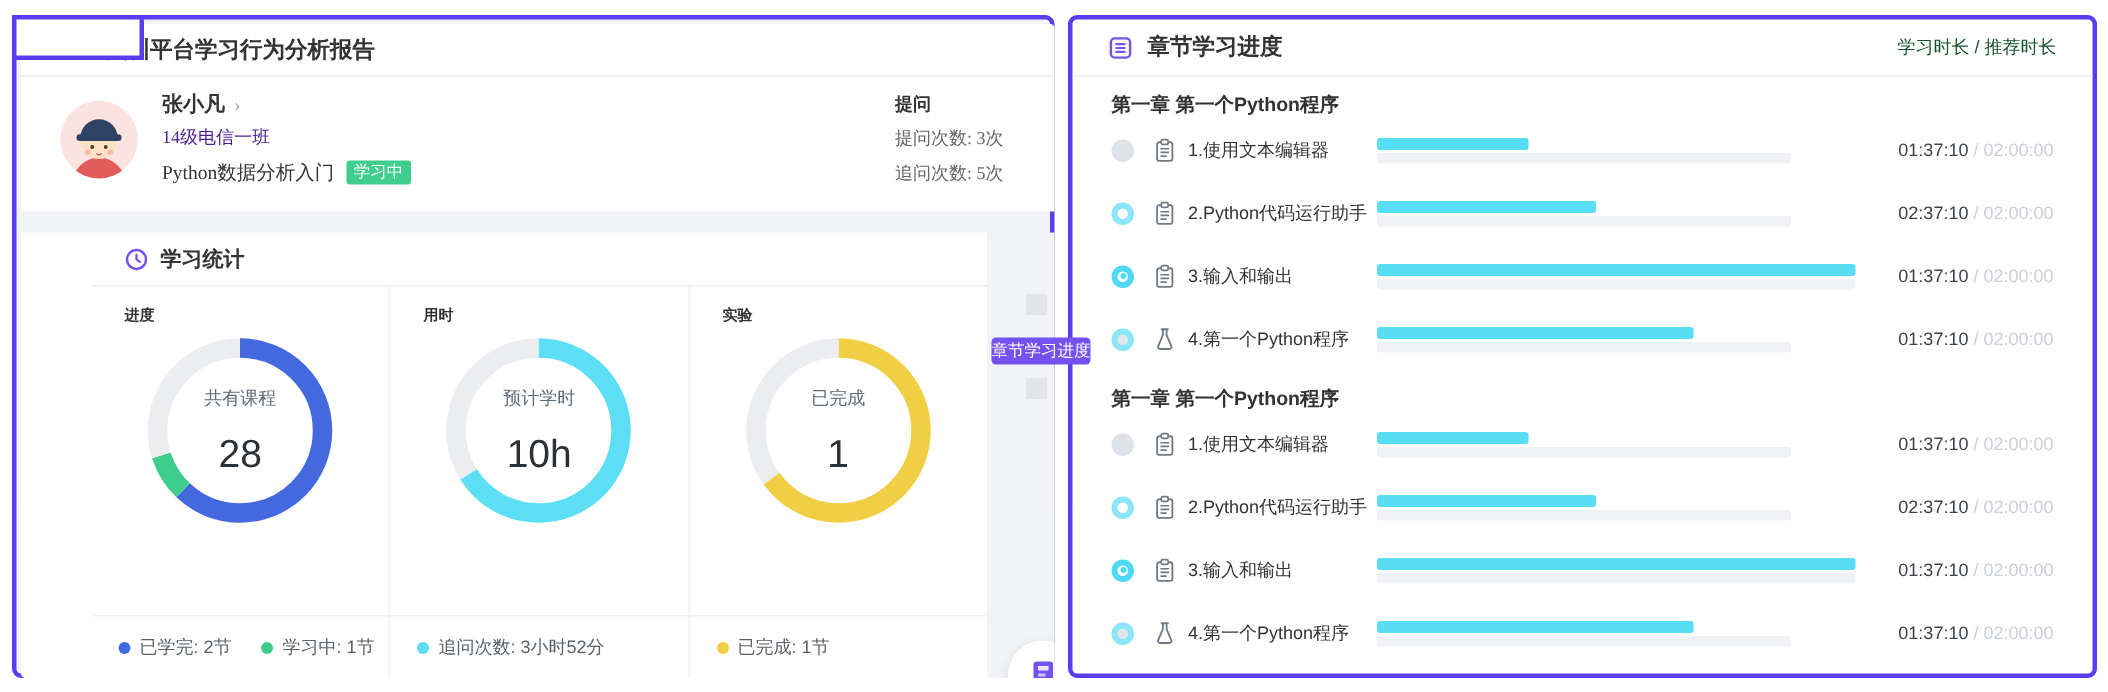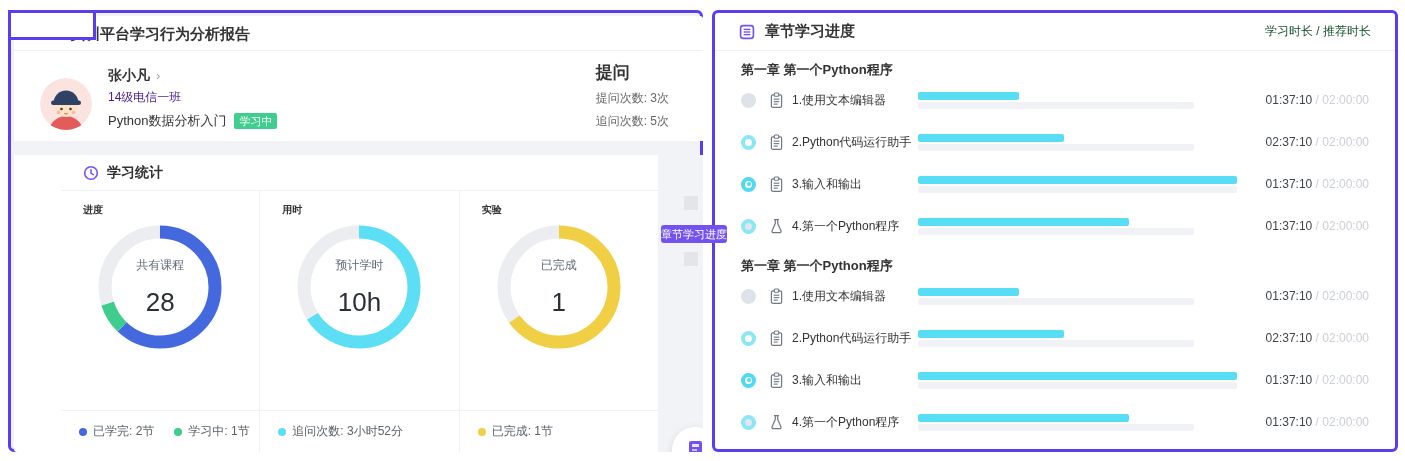--- a/index.html
+++ b/index.html
@@ -7,30 +7,30 @@
   .canvas { position:relative; width:1405px; height:461px; background:#fff; overflow:hidden; }
 
   .card { position:absolute; top:10px; height:442px; border:3px solid #5B3DF0; border-radius:6px; background:#F1F3F6; }
   .left-card  { left:8px;   width:695px; }
   .right-card { left:712px; width:686px; background:#fff; }
 
   
   .lp-top { position:absolute; left:3px; top:3px; width:689px; height:125px; background:#fff; border-radius:3px 3px 0 0; }
   .lp-title { height:35px; line-height:35px; padding-left:56px; font-size:15px; font-weight:bold; color:#333; border-bottom:1px solid #EEF0F4; }
   .redact { position:absolute; left:-3px; top:-3px; width:88px; height:30px; background:#fff; border:3px solid #5B3DF0; z-index:7; }
-  .lp-user { display:flex; align-items:flex-end; padding:10px 0 0 26px; }
+  .lp-user { display:flex; align-items:center; padding:10px 0 0 26px;font-family:Liberation Serif, serif; }
   .avatar { width:52px; height:52px; flex:none; }
   .u-info { margin-left:16px; }
   .u-name-row { font-size:14px; font-weight:bold; color:#333; cursor:pointer; }
   .chev { color:#9AA1AB; font-weight:normal; margin-left:6px; font-size:13px; }
   .u-class { font-size:12px; color:#4c1d95; margin-top:4px; }
   .u-course-row { font-size:13px; color:#333; margin-top:6px; display:flex; align-items:center; }
   .badge { margin-left:8px; background:#3FCE8E; color:#fff; font-size:11px; line-height:16px; padding:0 5px; border-radius:2px; }
   .questions { margin-left:auto; padding-right:34px; }
-  .q-title { font-size:17px; font-weight:bold; color:#333; }
+  .q-title { font-size:12px; font-weight:bold; color:#333; }
   .q-line { font-size:12px; color:#666; margin-top:6px; }
 
   
   .lp-stats { position:absolute; left:3px; top:142px; width:644px; height:297px; background:#fff; display:flex; flex-direction:column; border-radius:0 0 0 3px;padding-left:47px; }
   .stats-header { height:36px; flex:none; display:flex; align-items:center; gap:8px; padding-left:22px; font-size:14px; font-weight:bold; color:#333; border-bottom:1px solid #EEF0F4; }
   .stats-header svg { width:16px; height:16px; }
   .stats-body { flex:1; display:flex; min-height:0; }
   .stat-col { flex:1; display:flex; flex-direction:column; }
   .stat-col + .stat-col { border-left:1px solid #EEF0F4; }
   .col-label { padding:12px 0 0 22px; font-size:10px; font-weight:bold; color:#333; }

